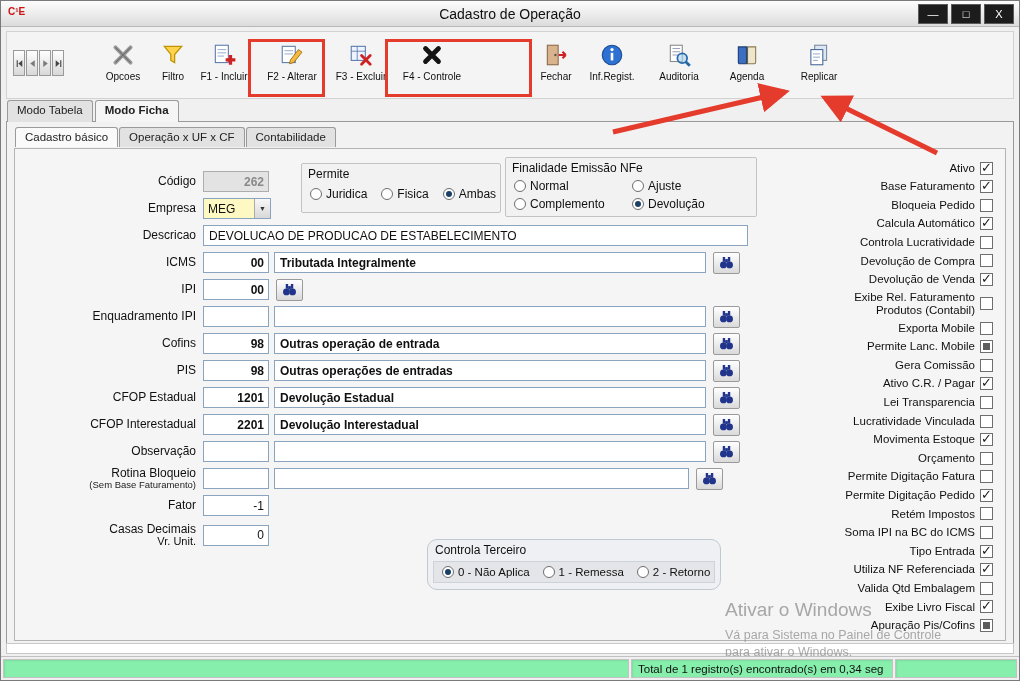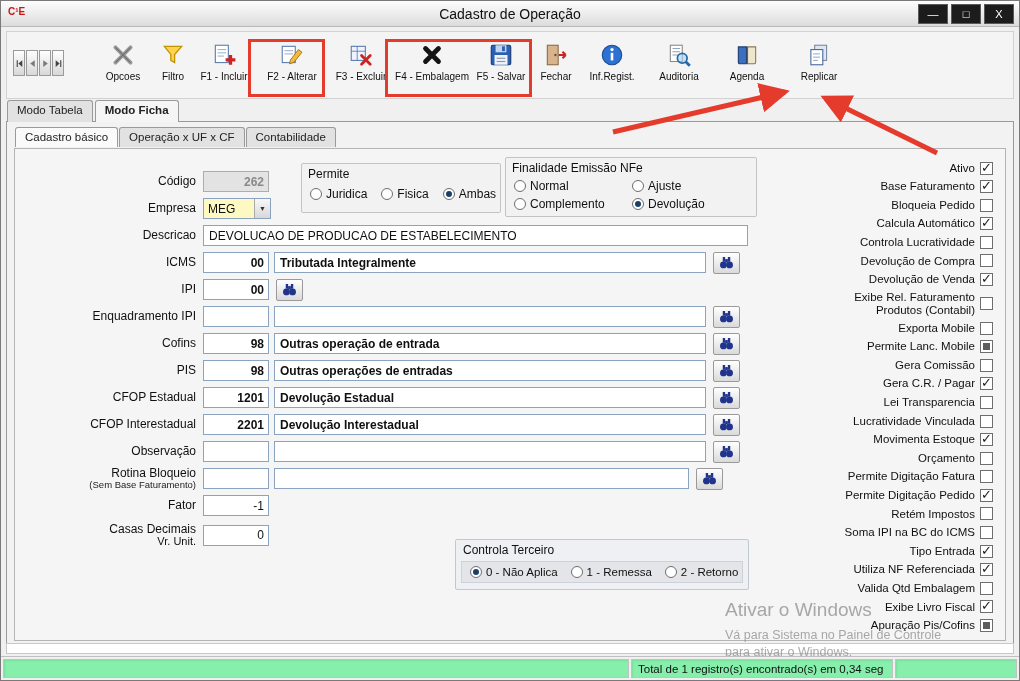--- a/index.html
+++ b/index.html
@@ -66,21 +66,21 @@
 
   
   .gbox { position:absolute; border:1px solid #c3c3c3; background:#f2f2f2; border-radius:2px; }
   .gtitle { font-size:12px; color:#101010; padding:3px 6px 0; }
   .radio-row { display:flex; gap:14px; padding:6px 8px 0; }
   .radio-grid { display:grid; grid-template-columns:118px 110px; row-gap:4px; padding:4px 8px 0; }
   .ritem { display:flex; align-items:center; gap:4px; cursor:pointer; }
   .rlabel { font-size:12px; color:#101010; white-space:nowrap; }
   .radio { width:12px; height:12px; border:1px solid #6e6e6e; border-radius:50%; background:#fff; position:relative; flex:none; }
   .radio[data-state="selected"]::after { content:""; position:absolute; inset:2px; border-radius:50%; background:#1c3f67; }
-  .ct-group { position:absolute; left:412px; top:390px; width:294px; border:1px solid #c0c8d0; background:#eef0f3; border-radius:2px; padding:2px 5px 6px;margin-left:28px; }
+  .ct-group { position:absolute; left:412px; top:390px; width:294px; border:1px solid #c0c8d0; background:#eef0f3; border-radius:10px; padding:2px 5px 6px; }
   .ct-strip { background:#e3e5e8; border:1px solid #cdd2d8; display:flex; gap:13px; padding:4px 8px; margin-top:2px; }
   .ct-strip .rlabel { font-size:11.5px; }
 
   
   .cbcol { position:absolute; top:12px; right:12px; width:170px; }
   .cbitem { display:flex; align-items:center; justify-content:flex-end; margin-bottom:4.6px; min-height:14px; cursor:default; }
   .cblabel { font-size:11.5px; color:#101010; text-align:right; line-height:1.1; }
   .cbitem.twoline .cblabel { width:128px; }
   .cb { width:13px; height:13px; border:1px solid #6e6e6e; background:#fff; margin-left:5px; position:relative; flex:none; cursor:pointer; }
   .cb[data-state="checked"]::after { content:"✓"; position:absolute; top:-3px; left:0; font-size:13px; font-weight:bold; color:#1a1a1a; }
@@ -199,34 +199,23 @@
           <path d="M3 8.5h13M8.5 4v13" stroke="#5b7cae" stroke-width="0.8"></path>
           <path d="M12.5 12.5l8 8M20.5 12.5l-8 8" stroke="#cf2222" stroke-width="2.6" stroke-linecap="round"></path>
         </svg>
       <span class="tlabel">F3 - Excluir</span>
     </button>
 
     <button class="tbtn" style="left:390px;width:70px">
       <svg class="ticon" viewBox="0 0 24 24">
           <path d="M6 6l12 12M18 6L6 18" stroke="#141414" stroke-width="4.4" stroke-linecap="round"></path>
         </svg>
-      <span class="tlabel">F4 - Embalagem</span>
-    </button>
-
-    <button class="tbtn" style="left:463px;width:62px">
-      <svg class="ticon" viewBox="0 0 24 24">
-          <rect x="3" y="3" width="18" height="18" rx="1.5" fill="#2c5fb2" stroke="#173a74"></rect>
-          <rect x="7" y="3" width="10" height="6.5" fill="#c2d4ee"></rect>
-          <rect x="13" y="4" width="2.6" height="4.4" fill="#2c5fb2"></rect>
-          <rect x="6" y="12" width="12" height="9" fill="#eef2f9"></rect>
-          <line x1="8" y1="15" x2="16" y2="15" stroke="#8a93a8"></line>
-          <line x1="8" y1="18" x2="16" y2="18" stroke="#8a93a8"></line>
-        </svg>
-      <span class="tlabel">F5 - Salvar</span>
-    </button>
+      <span class="tlabel">F4 - Controle</span>
+    </button>
+
 
     <button class="tbtn" style="left:528px;width:42px">
       <svg class="ticon" viewBox="0 0 24 24">
           <rect x="4" y="3" width="10" height="18" fill="#d9b38c" stroke="#8a6a4a"></rect>
           <circle cx="11.5" cy="12" r="1.1" fill="#555"></circle>
           <path d="M14.5 12h6.5m0 0l-3-3m3 3l-3 3" stroke="#cf2222" stroke-width="2" fill="none"></path>
         </svg>
       <span class="tlabel">Fechar</span>
     </button>
 
@@ -569,21 +558,21 @@
           </div>
         <div class="cbitem">
             <span class="cblabel">Permite Lanc. Mobile</span>
             <span class="cb" data-state="indeterminate"></span>
           </div>
         <div class="cbitem">
             <span class="cblabel">Gera Comissão</span>
             <span class="cb" data-state="unchecked"></span>
           </div>
         <div class="cbitem">
-            <span class="cblabel">Gera C.R. / Pagar</span>
+            <span class="cblabel">Ativo C.R. / Pagar</span>
             <span class="cb" data-state="checked"></span>
           </div>
         <div class="cbitem">
             <span class="cblabel">Lei Transparencia</span>
             <span class="cb" data-state="unchecked"></span>
           </div>
         <div class="cbitem">
             <span class="cblabel">Lucratividade Vinculada</span>
             <span class="cb" data-state="unchecked"></span>
           </div>

